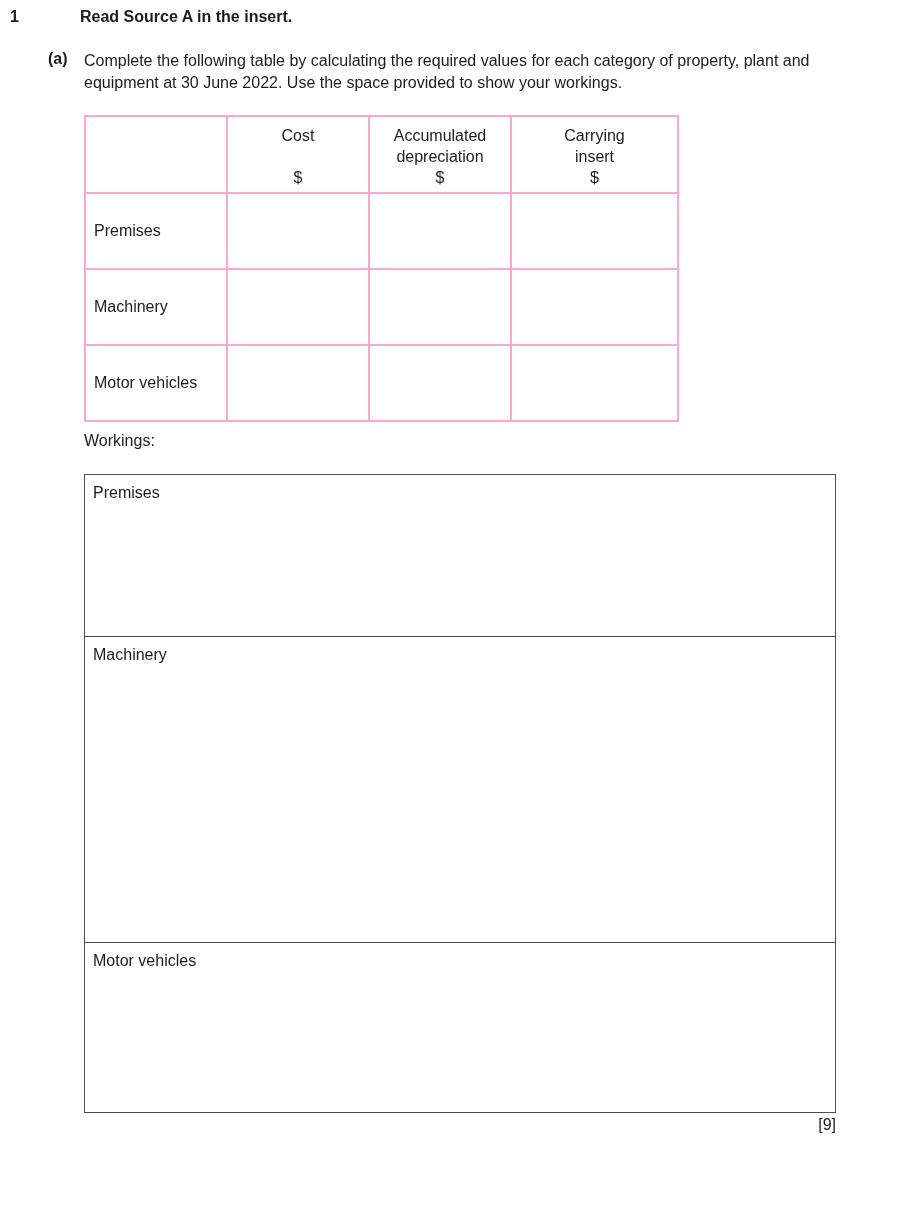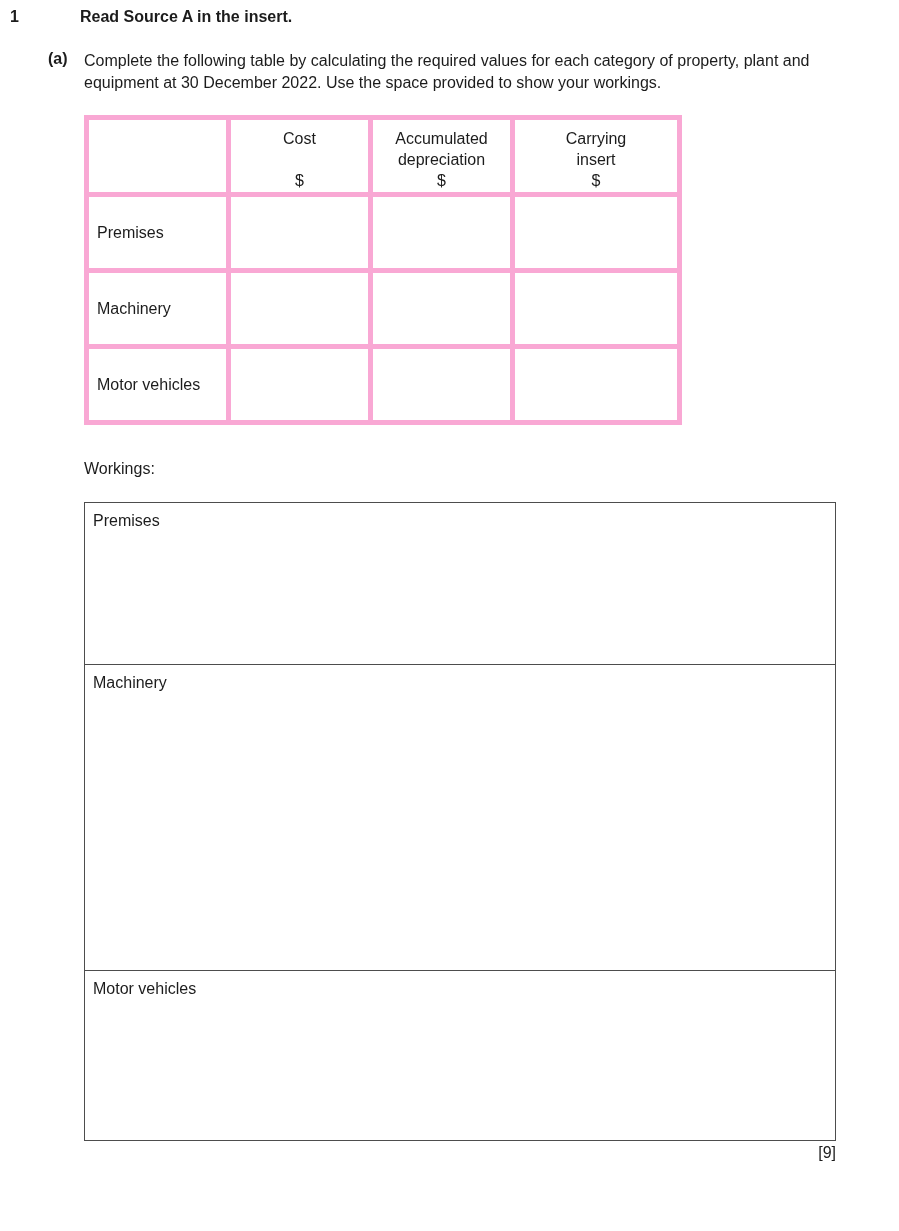--- a/index.html
+++ b/index.html
@@ -47,21 +47,21 @@
   .bold { font-weight: normal; }
 
   
   .ppe-table {
     border-collapse: collapse;
     table-layout: fixed;
     margin: 21px 0 0 74px;
     width: 567px;
   }
   .ppe-table td {
-    border: 5px solid #f9a8d4;
+    border: 2px solid #f9a8d4;
     padding: 0;
     vertical-align: middle;
     font-size: 16px;
     color: #1c1c1c;
   }
   .ppe-table tr.header-row { height: 77px; }
   .ppe-table tr.body-row   { height: 76px; }
   .label-col  { width: 142px; }
   .num-col    { width: 142px; }
   .num-col-last { width: 167px; }
@@ -78,21 +78,21 @@
   td.row-label {
     padding-left: 8px;
     text-align: left;
   }
   td.answer-cell { background: #ffffff; }
   td.shaded { background: #d2d2d2; }
   td.value-cell { text-align: center; }
 
   
   .workings-label {
-    margin: 33px 0 0 74px;
+    margin: 8px 0 0 74px;
     line-height: 22px;
   }
   .workings-box {
     margin: 22px 0 0 74px;
     width: 752px;
     border: 1px solid #4d4d4d;
   }
   .w-section {
     border-bottom: 1px solid #4d4d4d;
   }
@@ -118,21 +118,21 @@
 <div class="page">
 
   <div class="q-row">
     <div class="q-num">1</div>
     <div class="q-instruction">Read Source A in the insert.</div>
   </div>
 
   <div class="part-row">
     <div class="part-indent"></div>
     <div class="part-label">(a)</div>
-    <div class="part-text"><span>Complete the following table by calculating the required values for each category of property, plant and equipment at 30 December </span><span class="bold">2022</span><span>. Use the space provided to show your workings.</span></div>
+    <div class="part-text"><span>Complete the following table by calculating the required values for each category of property, plant and equipment at 30 June </span><span class="bold">2022</span><span>. Use the space provided to show your workings.</span></div>
   </div>
 
   <table class="ppe-table">
     <tbody>
         <tr class="header-row">
       <td class="label-col"></td>
       <td class="num-col hdr">
         <div class="hl">Cost</div>
         <div class="hl"></div>
         <div class="hl">$</div>

